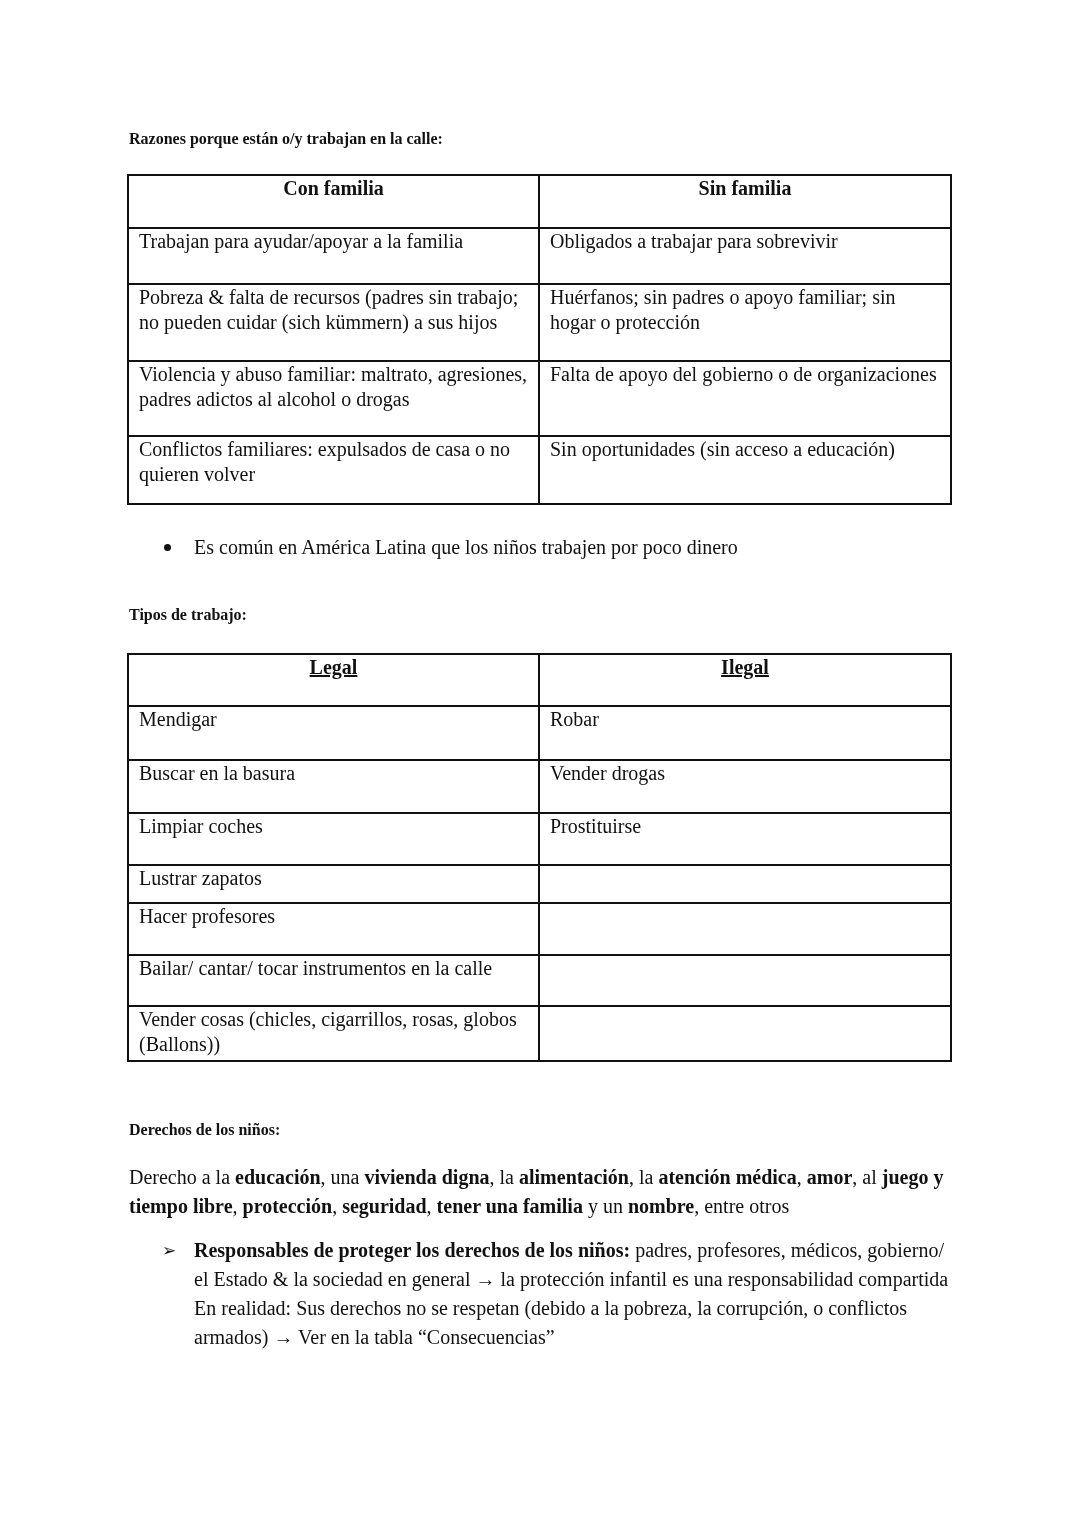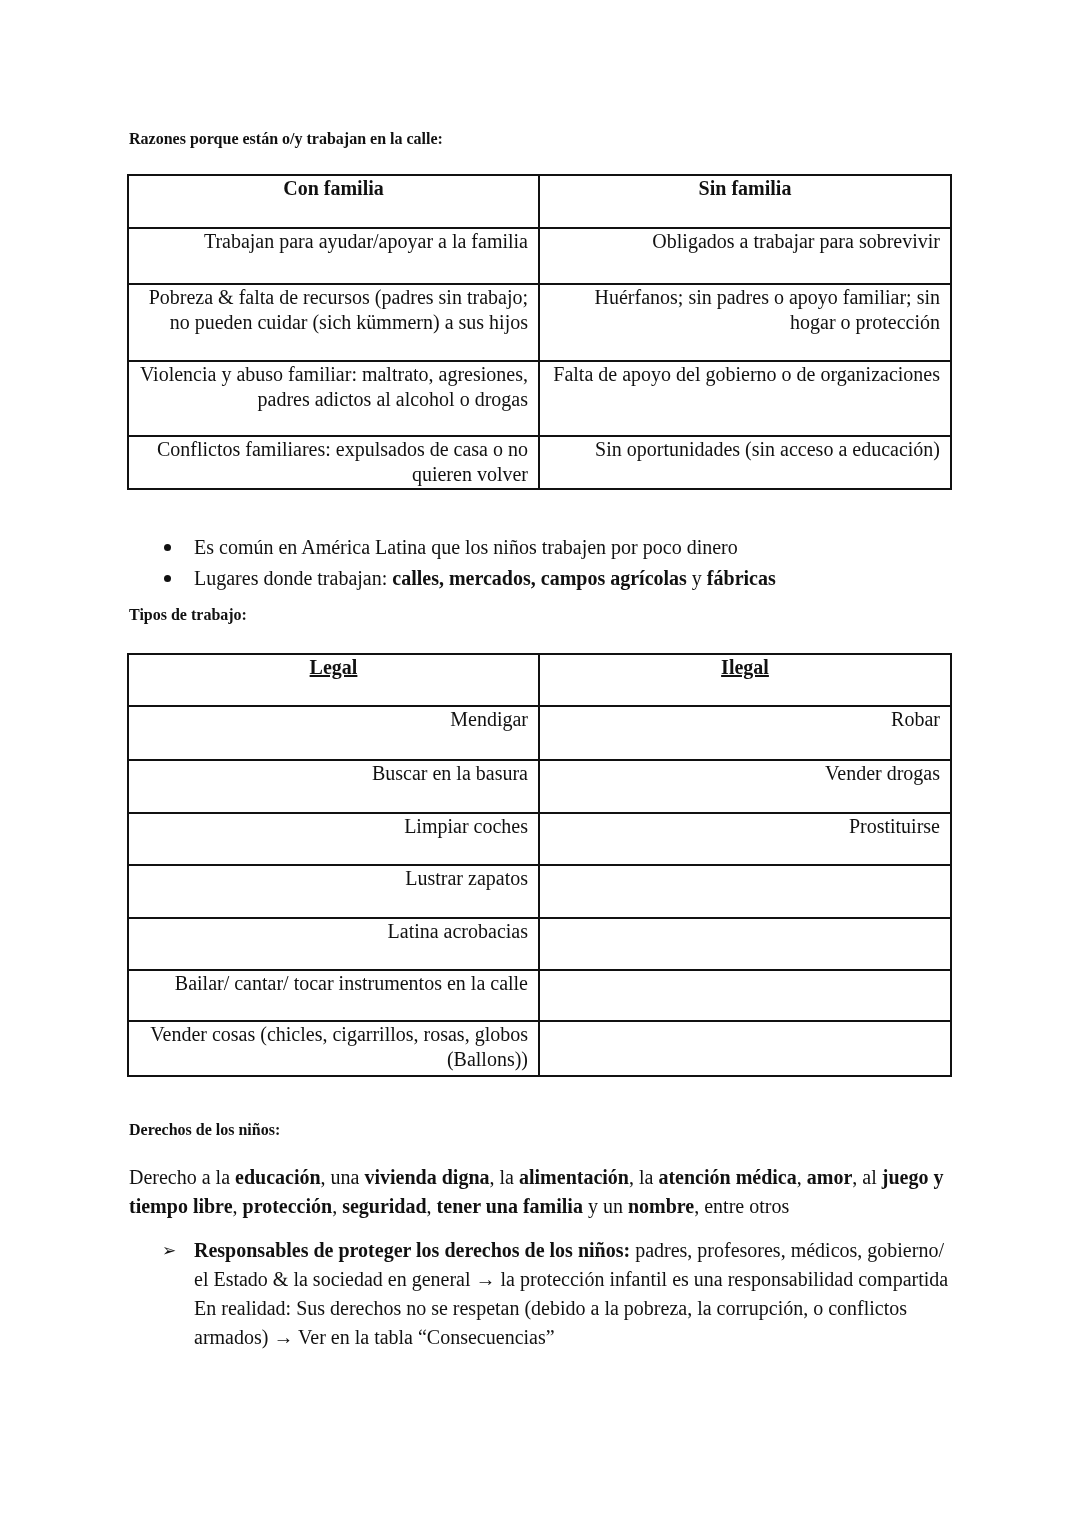--- a/index.html
+++ b/index.html
@@ -11,21 +11,21 @@
   .h2 {
     position: absolute; left: 129px; font-weight: bold; font-size: 16px; margin: 0;
     letter-spacing: 0px;
   }
   table.grid {
     position: absolute; left: 127px; width: 823px; border-collapse: collapse;
     table-layout: fixed; font-size: 20px;
   }
   table.grid td, table.grid th {
     border: 2px solid #111111; vertical-align: top; padding: 0 10px;
-    line-height: 25px; text-align: right; font-weight: normal;
+    line-height: 25px; text-align: left; font-weight: normal;
   }
   table.grid th { font-weight: bold; text-align: center; border-radius: 19px; }
   table.grid col.c1 { width: 411px; }
   table.grid col.c2 { width: 412px; }
   ul.bullets {
     position: absolute; left: 129px; top: 532px; margin: 0; padding: 0; list-style: none;
     font-size: 20px;
   }
   ul.bullets li { position: relative; padding-left: 65px; line-height: 31px; }
   ul.bullets li .dot {
@@ -66,35 +66,31 @@
       <td>Obligados a trabajar para sobrevivir</td>
     </tr>
     <tr style="height:77px;">
       <td>Pobreza &amp; falta de recursos (padres sin trabajo; no pueden cuidar (sich kümmern) a sus hijos</td>
       <td>Huérfanos; sin padres o apoyo familiar; sin hogar o protección</td>
     </tr>
     <tr style="height:75px;">
       <td>Violencia y abuso familiar: maltrato, agresiones, padres adictos al alcohol o drogas</td>
       <td>Falta de apoyo del gobierno o de organizaciones</td>
     </tr>
-    <tr style="height:53px;">
+    <tr style="height:68px;">
       <td>Conflictos familiares: expulsados de casa o no quieren volver</td>
       <td>Sin oportunidades (sin acceso a educación)</td>
     </tr>
   </tbody>
     </table>
 
   <ul class="bullets">
     <li>
       <span class="dot"></span>
       <span>Es común en América Latina que los niños trabajen por poco dinero</span>
-    </li>
-    <li>
-      <span class="dot"></span>
-      <span>Lugares donde trabajan: </span><b>calles</b><b>, </b><b>mercados</b><b>, </b><b>campos agrícolas</b><span> y </span><b>fábricas</b>
     </li>
   </ul>
 
   <h2 class="h2" style="top:606px;">Tipos de trabajo:</h2>
 
   <table class="grid" style="top:653px;">
     <colgroup>
         <col class="c1">
         <col class="c2">
       </colgroup>
@@ -108,26 +104,26 @@
       <td>Robar</td>
     </tr>
     <tr style="height:53px;">
       <td>Buscar en la basura</td>
       <td>Vender drogas</td>
     </tr>
     <tr style="height:52px;">
       <td>Limpiar coches</td>
       <td>Prostituirse</td>
     </tr>
-    <tr style="height:53px;">
+    <tr style="height:38px;">
       <td>Lustrar zapatos</td>
       <td></td>
     </tr>
     <tr style="height:52px;">
-      <td>Latina acrobacias</td>
+      <td>Hacer profesores</td>
       <td></td>
     </tr>
     <tr style="height:51px;">
       <td>Bailar/ cantar/ tocar instrumentos en la calle</td>
       <td></td>
     </tr>
     <tr style="height:55px;padding-left:14px;">
       <td>Vender cosas (chicles, cigarrillos, rosas, globos (Ballons))</td>
       <td></td>
     </tr>

